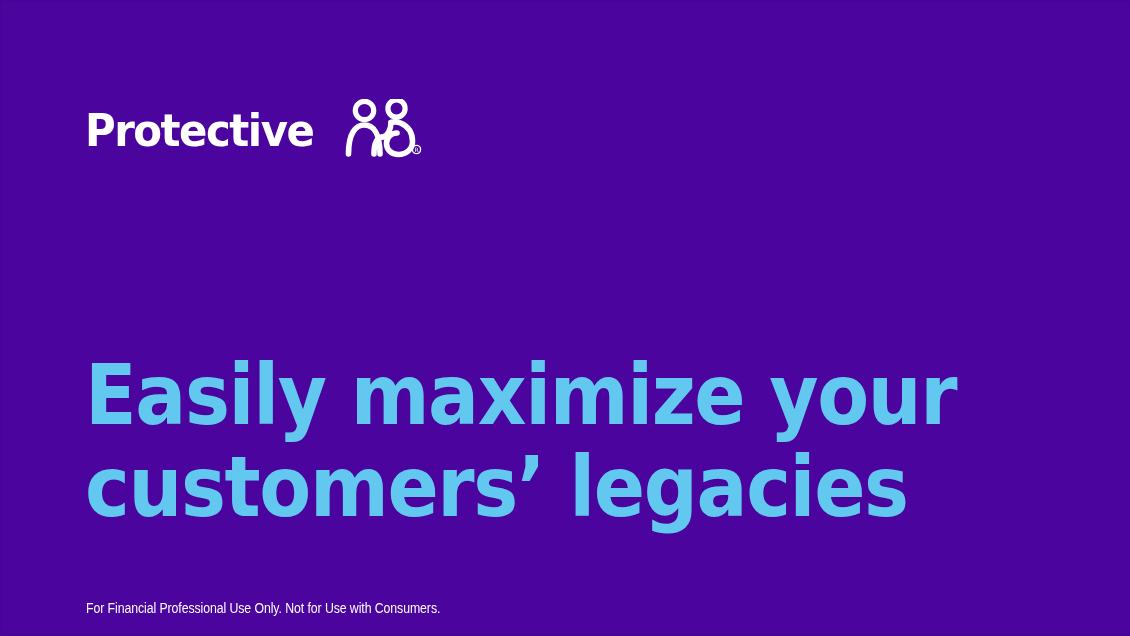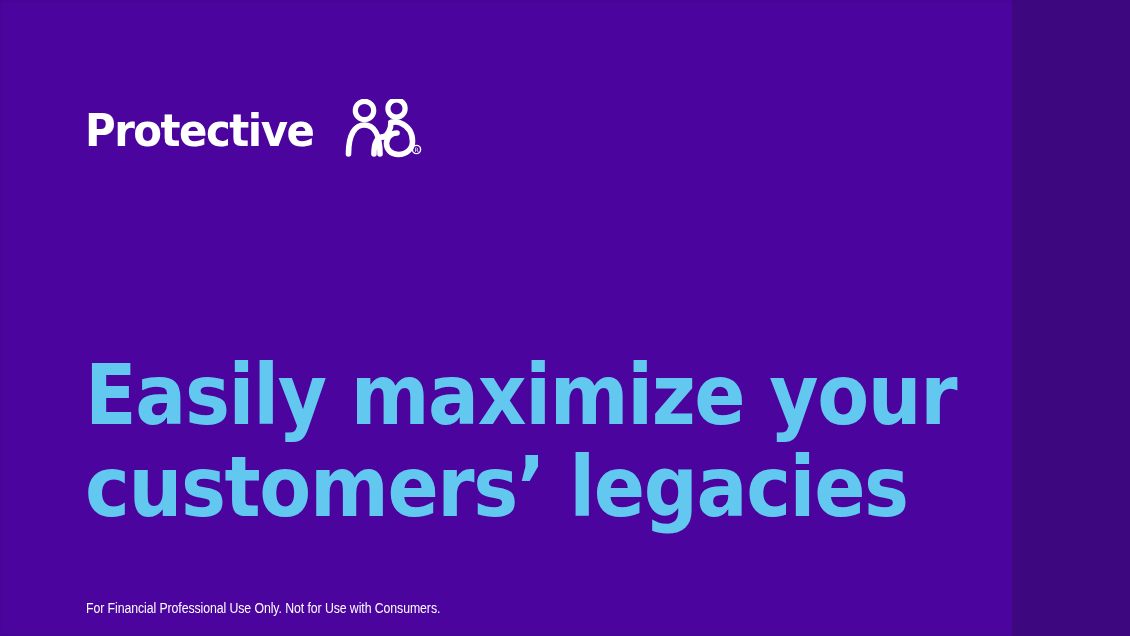--- a/index.html
+++ b/index.html
@@ -10,21 +10,21 @@
   body {
     width: 1130px;
     height: 636px;
     overflow: hidden;
     font-family: "Liberation Sans", sans-serif;
     background: #3d0780;
   }
 
   #slide {
     position: relative;
-    width: 1012px;
+    width: 1130px;
     height: 636px;
     background: #4B059E;
     box-sizing: border-box;
     border-top: 2px solid #460596;
     border-left: 2px solid #460596;
     border-bottom: 2px solid #460596;
     overflow: hidden;
   }
 
   

